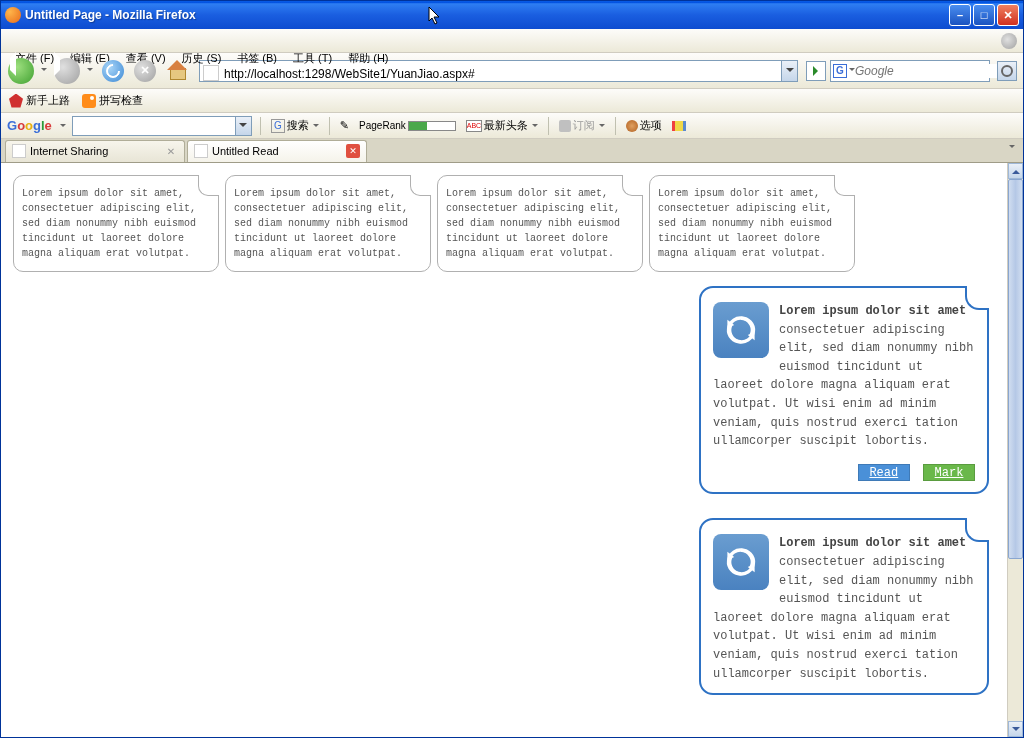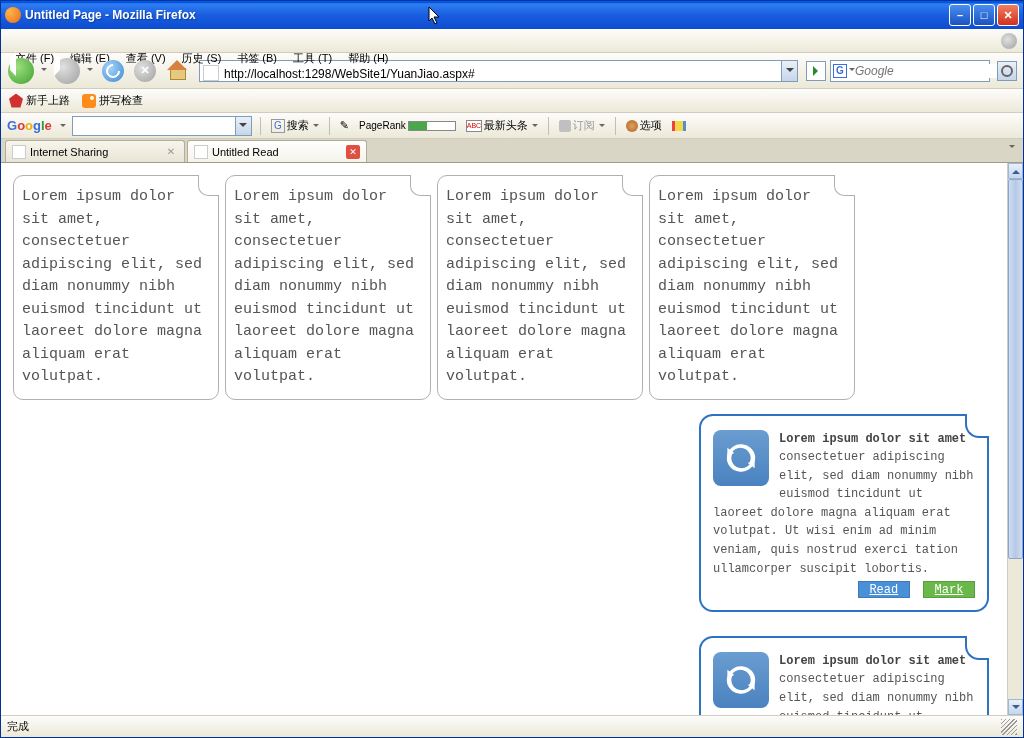--- a/index.html
+++ b/index.html
@@ -68,43 +68,43 @@
 .g-sep{width:1px;height:18px;background:#c0c0b0;margin:0 2px;}
 .g-item{display:flex;align-items:center;gap:2px;padding:0 2px;}
 .g-chev::after{content:"";border:3px solid transparent;border-top-color:#666;display:inline-block;margin-left:2px;margin-top:2px;}
 .pr-bar{width:48px;height:10px;border:1px solid #888;background:linear-gradient(to right,#4aa84a 40%,#fff 40%);}
 .abc-ico{width:16px;height:12px;background:#fff;border:1px solid #888;font-size:7px;text-align:center;color:#d00;line-height:10px;}
 .rss-ico{width:12px;height:12px;background:#c0c0c0;border-radius:2px;}
 .cog-ico{width:12px;height:12px;border-radius:50%;background:radial-gradient(#e0a060,#b06020);}
 .hl-ico{width:14px;height:10px;border-left:3px solid #f04040;border-right:3px solid #5a8ad0;background:#f0d848;}
 
 
-.tabbar{height:24px;background:#d9d6c5;display:flex;align-items:flex-end;padding:0 4px;border-bottom:1px solid #9f9c88;position:relative;}
+.tabbar{height:24px;background:#d9d6c5;display:flex;align-items:center;padding:0 4px;border-bottom:1px solid #9f9c88;position:relative;}
 .tab{height:22px;min-width:180px;padding:0 6px;background:linear-gradient(#f7f5ec,#e8e5d6);border:1px solid #b0ad98;border-bottom:none;border-radius:3px 3px 0 0;display:flex;align-items:center;gap:4px;margin-right:2px;}
 .tab.active{background:linear-gradient(#fff,#f5f3ea);}
 .tab-favicon{width:14px;height:14px;background:#fff;border:1px solid #ccc;}
 .tab-close{width:14px;height:14px;margin-left:auto;display:flex;align-items:center;justify-content:center;}
 .tab-close.red{background:#e05040;border-radius:2px;color:#fff;font-size:9px;}
 .tab-close.grey{color:#999;font-size:10px;}
 .tabbar .chev-down{position:absolute;right:6px;top:6px;}
 
 
 .content{flex:1;background:#fff;overflow:auto;position:relative;}
 .content-inner{padding:12px;display:flex;flex-wrap:wrap;gap:6px;width:1000px;}
-.card{width:206px;border:1px solid #b0b0b0;border-radius:10px;padding:10px 8px;font-family:"Courier New",monospace;font-size:15px;line-height:1.5;color:#555;position:relative;border-top-right-radius:0;}
+.card{width:206px;border:1px solid #b0b0b0;border-radius:10px;padding:10px 8px;font-family:"Courier New",monospace;font-size:10px;line-height:1.5;color:#555;position:relative;border-top-right-radius:0;}
 .card::before{content:"";position:absolute;top:-1px;right:-1px;width:20px;height:20px;border-top:1px solid #b0b0b0;border-right:1px solid #b0b0b0;border-radius:0 0 0 0;background:#fff;}
 .card::after{content:"";position:absolute;top:-1px;right:-1px;width:20px;height:20px;border-bottom:1px solid #b0b0b0;border-left:1px solid #b0b0b0;border-bottom-left-radius:10px;background:#fff;}
 
 .feature{width:290px;border:2px solid #2e72c4;border-radius:14px;padding:14px 12px 10px;font-family:"Courier New",monospace;font-size:12px;line-height:1.55;color:#555;margin-left:auto;margin-top:8px;position:relative;border-top-right-radius:0;}
 .feature::before{content:"";position:absolute;top:-2px;right:-2px;width:22px;height:22px;background:#fff;border-top:2px solid #6ab84a;border-right:2px solid #6ab84a;}
 .feature::after{content:"";position:absolute;top:-2px;right:-2px;width:22px;height:22px;border-bottom:2px solid #2e72c4;border-left:2px solid #2e72c4;border-bottom-left-radius:14px;background:#fff;}
 .feature .icon-box{float:left;width:56px;height:56px;background:linear-gradient(#6a9dd0,#4a82c0);border-radius:8px;margin:0 10px 4px 0;display:flex;align-items:center;justify-content:center;}
 .feature .icon-box svg{width:34px;height:34px;}
 .feature .ftitle{font-weight:bold;color:#444;}
-.feature .btns{text-align:right;margin-top:3px;clear:both;}
+.feature .btns{text-align:right;margin-top:13px;clear:both;}
 .fbtn{display:inline-block;min-width:52px;height:17px;line-height:17px;text-align:center;color:#fff;font-family:"Courier New",monospace;font-size:12px;margin-left:6px;text-decoration:underline;border:1px solid rgba(0,0,0,.15);}
 .fbtn.read{background:#4a90d8;}
 .fbtn.mark{background:#6ab84a;}
 
 .feature-row{width:100%;display:flex;justify-content:flex-end;}
 
 
 .vscroll{position:absolute;right:0;top:0;bottom:0;width:16px;background:#ece9d8;border-left:1px solid #d0ccc0;}
 .vscroll .arrow{height:16px;background:linear-gradient(#eaf0f8,#c5d6ea);border:1px solid #9fb8d8;display:flex;align-items:center;justify-content:center;}
 .vscroll .arrow.up::after{content:"";border:4px solid transparent;border-bottom-color:#3a5a9a;margin-bottom:3px;}
@@ -287,17 +287,13 @@
         </div>
       </div>
     </div>
     <div class="vscroll">
       <div class="arrow up"></div>
       <div class="thumb"></div>
       <div class="arrow down"></div>
     </div>
   </div>
 
-  <div class="status">
-    <span>完成</span>
-    <div class="grip"></div>
-  </div>
 </div>
 
 </body></html>

